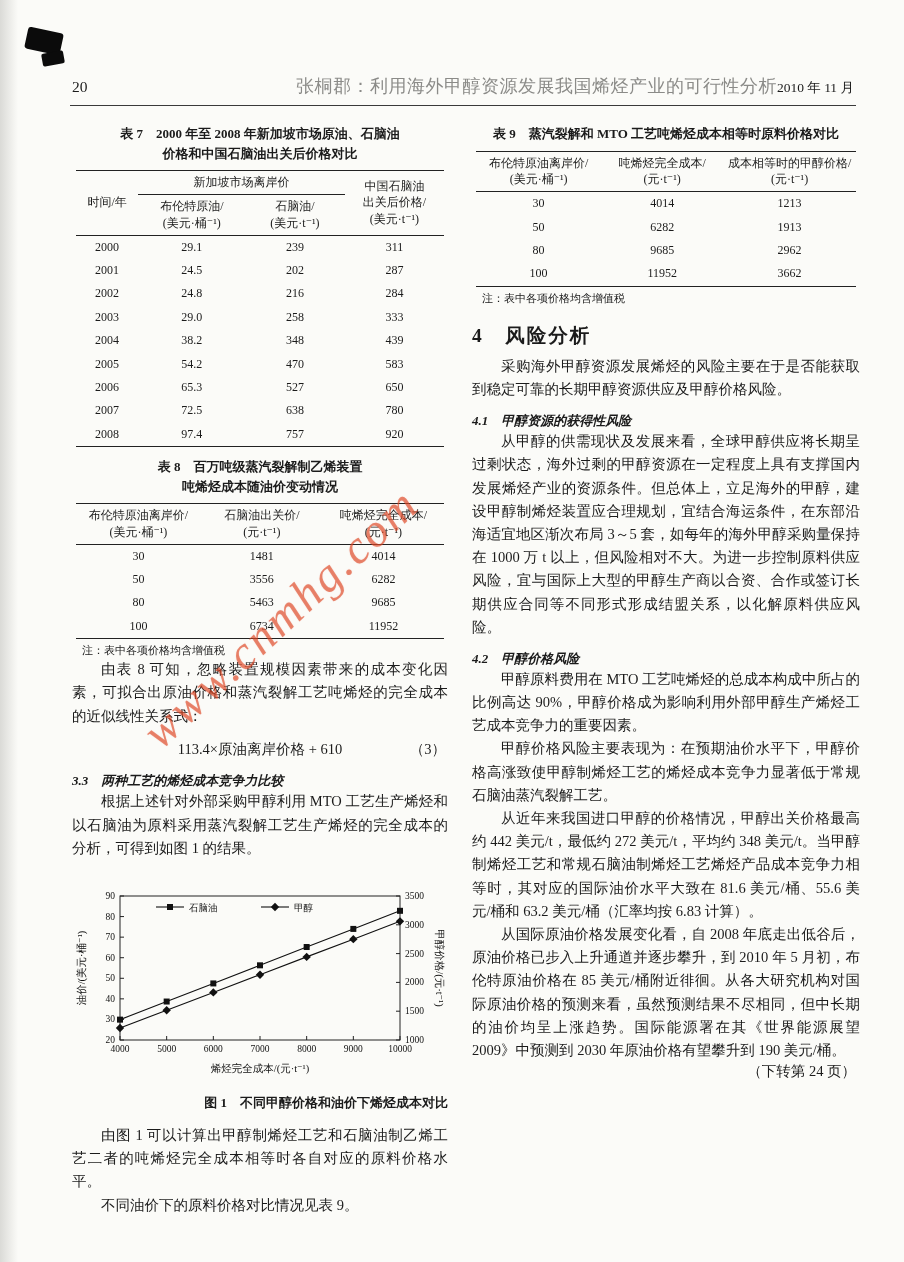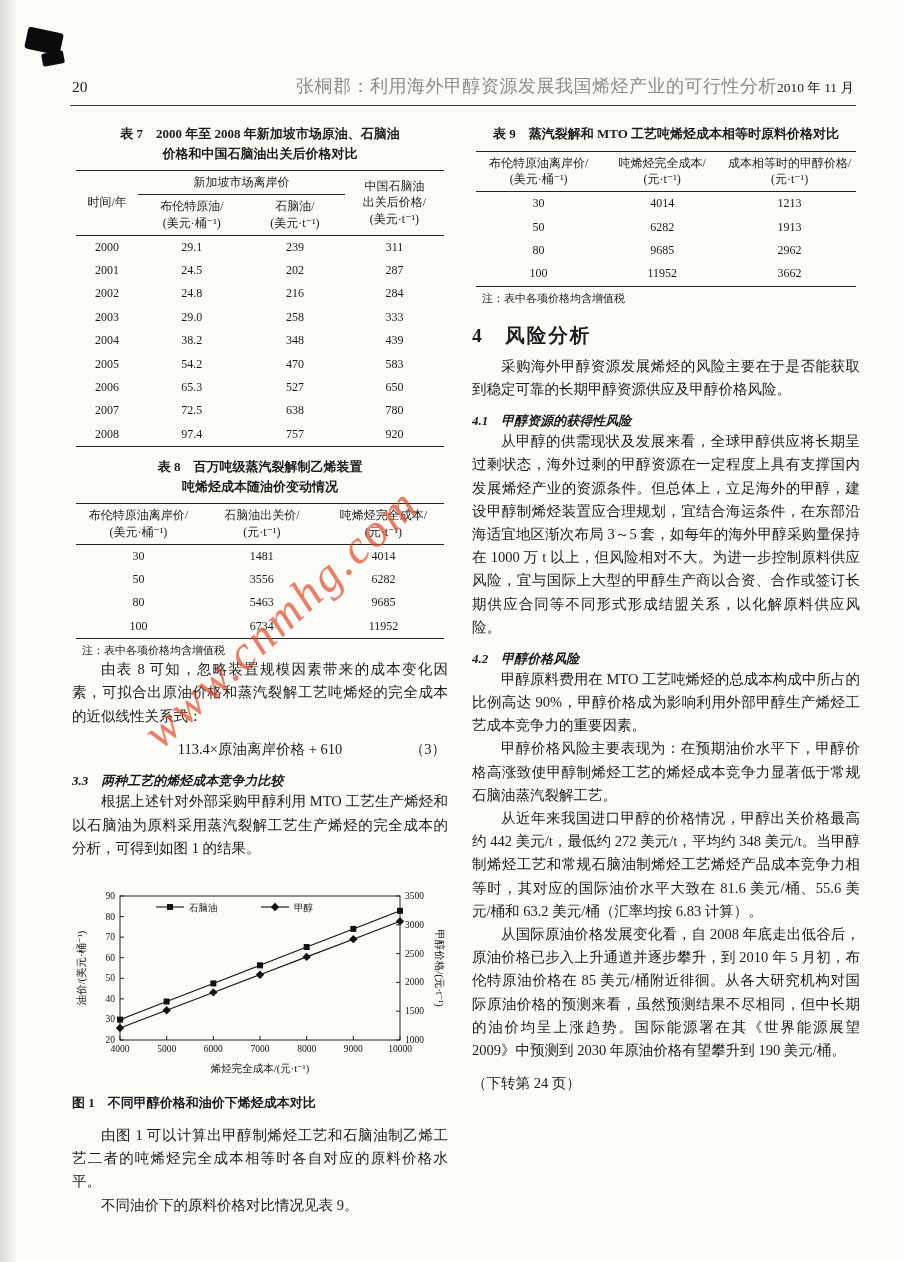--- a/index.html
+++ b/index.html
@@ -43,26 +43,26 @@
   .tbl th.hb { border-bottom:1px solid #222; }
   .tbl th.spanner { border-bottom:1px solid #222; }
   .note { font-size:11px; margin:4px 0 0 10px; }
 
   
   .para { font-size:14.5px; line-height:1.6; text-align:justify; text-indent:2em; }
   .h-sub { font-weight:bold; font-size:13px; margin-top:11px;font-style:italic; }
   .h-main { font-weight:bold; font-size:19.5px; letter-spacing:2px; margin:16px 0 6px; }
   .equation { position:relative; text-align:center; font-size:14.5px; line-height:1.7; margin:9px 0 4px; }
   .eq-no { position:absolute; right:2px; top:50%; transform:translateY(-50%); }
-  .footer-line { font-size:14.5px; text-align:left; margin-top:12px; padding-right:4px; }
+  .footer-line { font-size:14.5px; text-align:right; margin-top:0; padding-right:4px; }
 
   
   .figure { margin-top:14px; }
   .figure svg { display:block; margin:0 auto; }
-  .fig-caption { text-align:left; font-weight:bold; font-size:13px; margin-top:8px; }
+  .fig-caption { text-align:right; font-weight:bold; font-size:13px; margin-top:8px; }
   .tick-t { font-size:9.5px; fill:#111; }
   .alabel { font-size:10.5px; fill:#111; }
 </style>
 </head>
 <body>
 
 <div class="page">
   <div class="edge-shade"></div>
   <div class="scan-mark-1"></div>
   <div class="scan-mark-2"></div>

